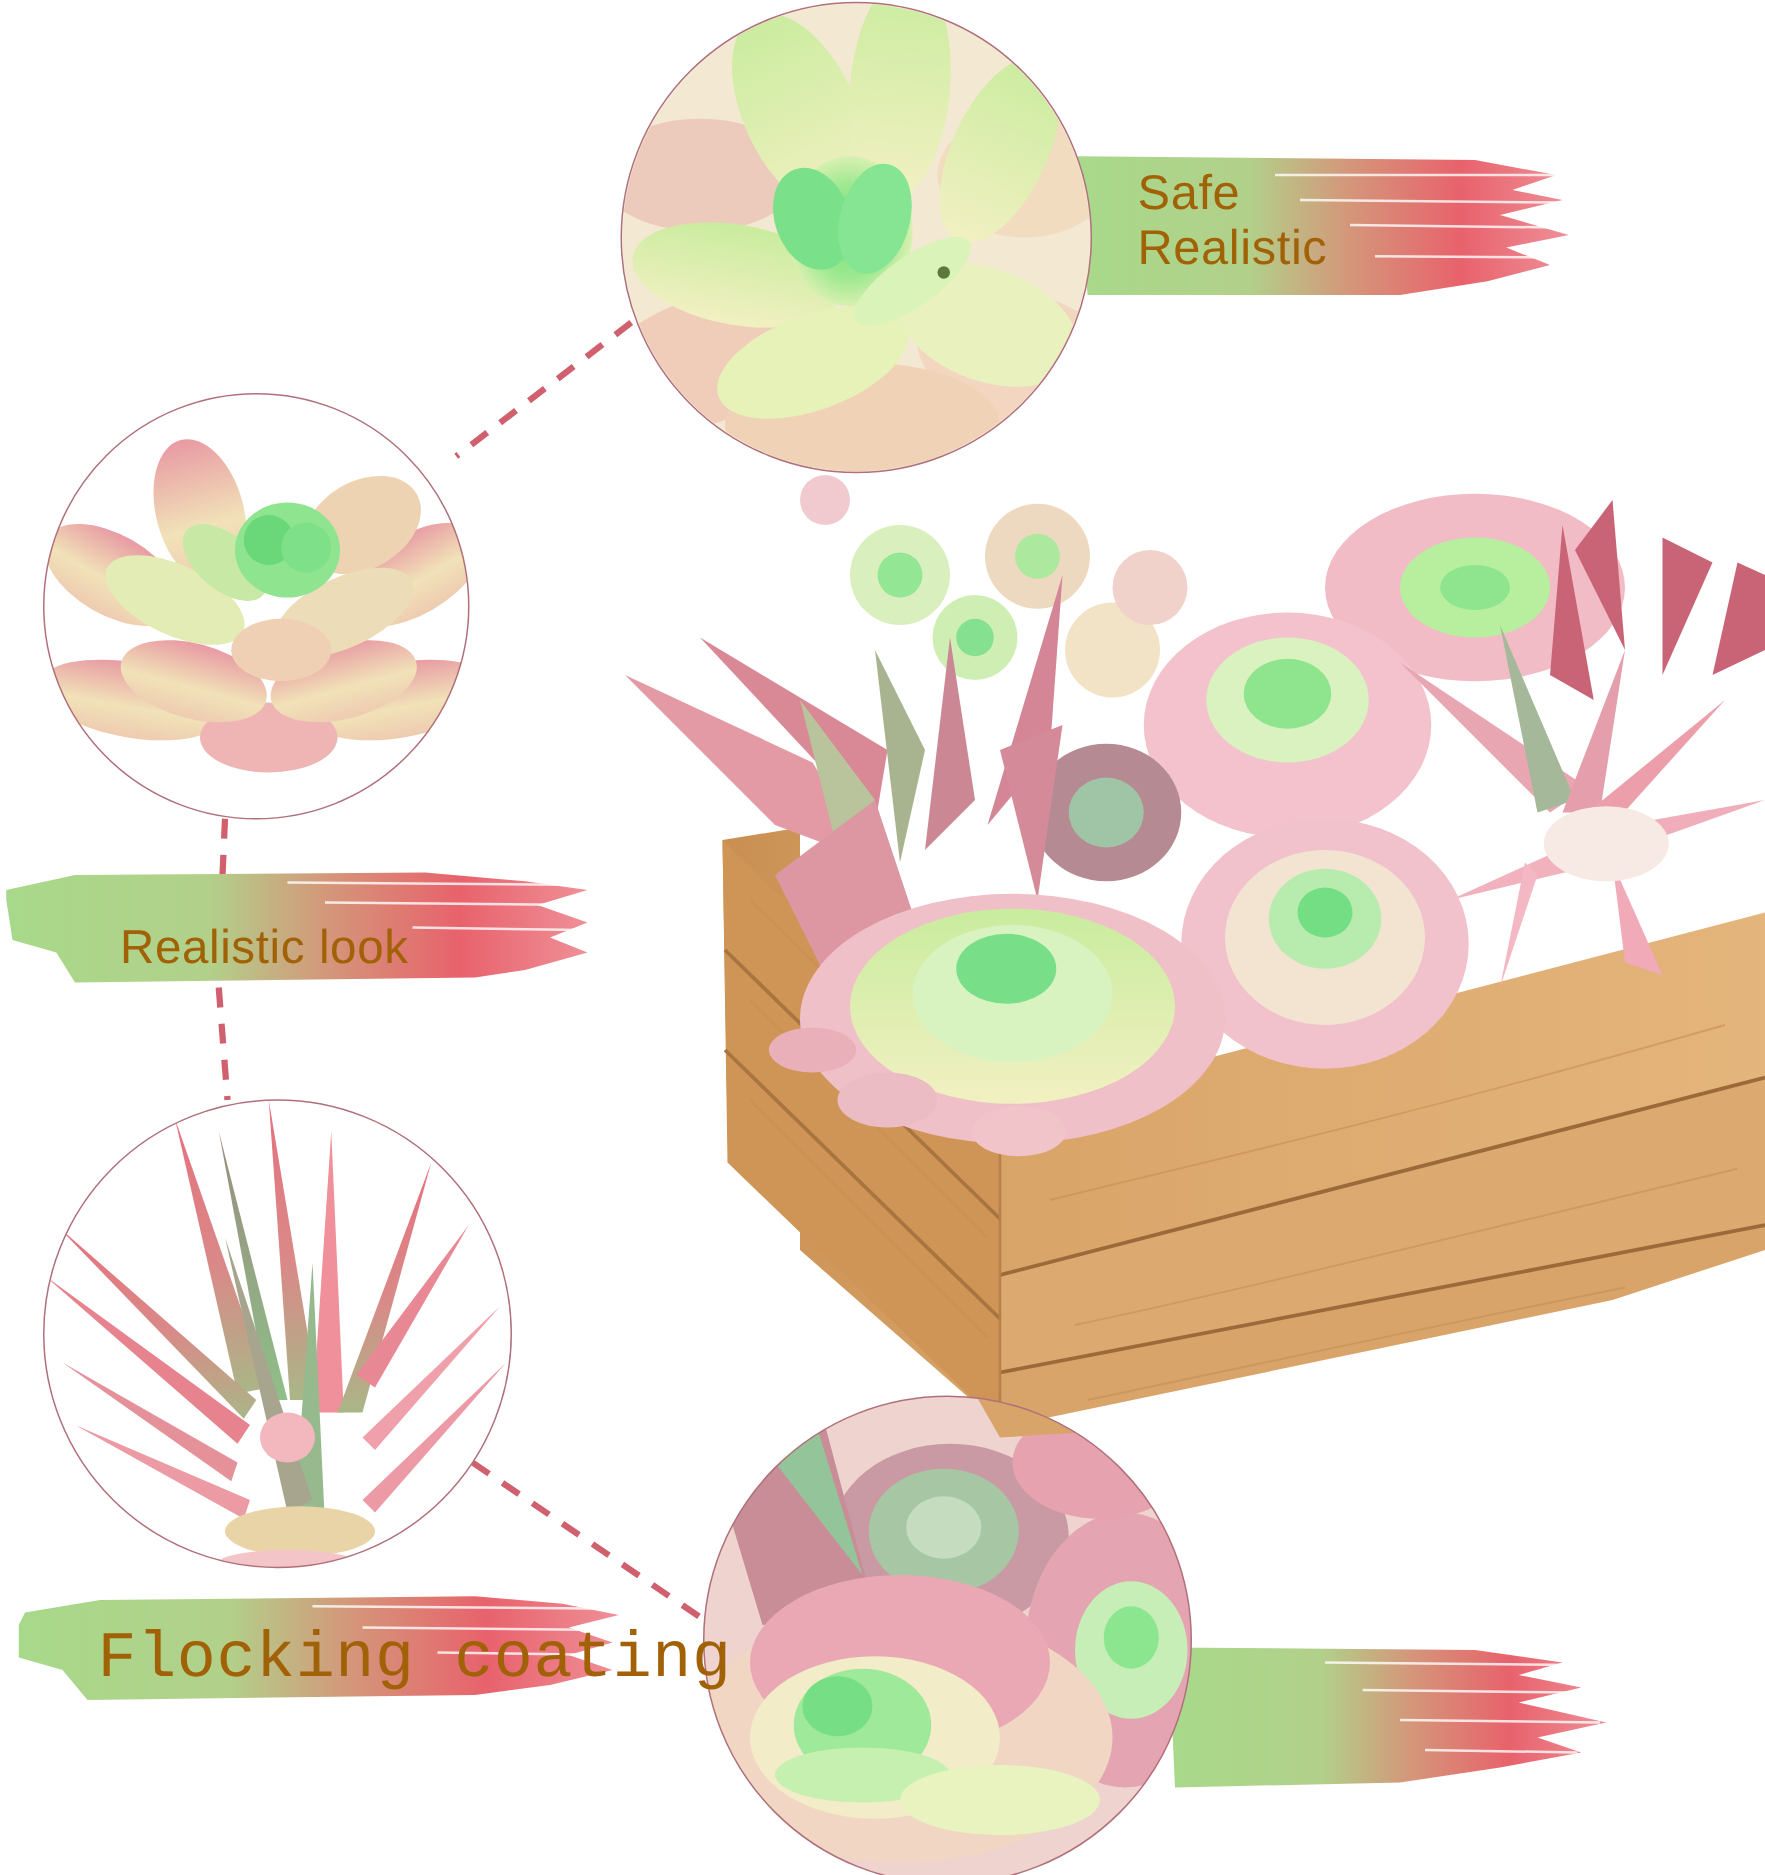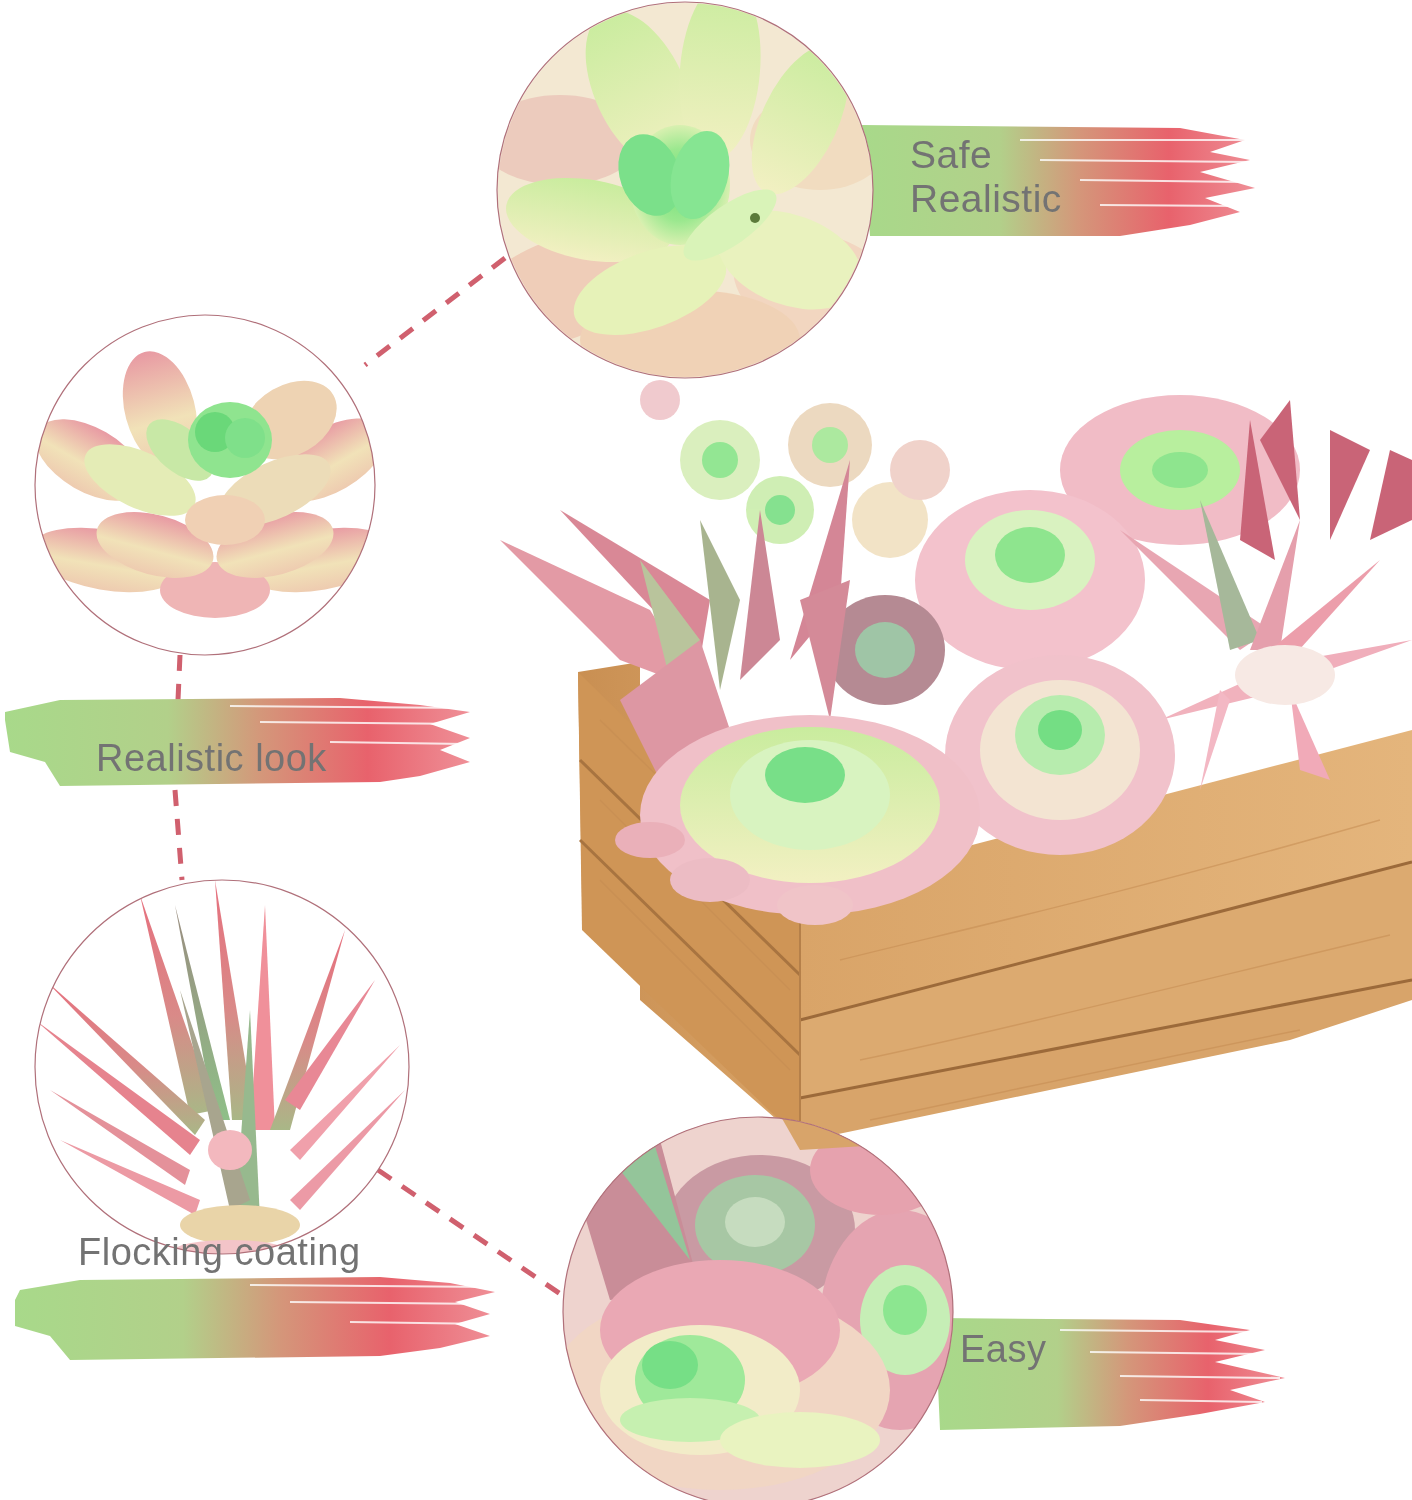--- a/index.html
+++ b/index.html
@@ -1,19 +1,19 @@
 <!DOCTYPE html>
 <html><head>
 <meta charset="utf-8">
 <style>
   html, body { margin:0; padding:0; background:#ffffff; }
   body { width:1412px; height:1500px; position:relative; overflow:hidden;
          font-family:"Liberation Sans", "DejaVu Sans", sans-serif; }
   svg.scene { position:absolute; left:0; top:0; }
-  .label-text { position:absolute; color:#737373; font-family:"Liberation Sans", "DejaVu Sans", sans-serif;
+  .label-text { position:absolute; color:#a16207; font-family:"Liberation Sans", "DejaVu Sans", sans-serif;
                 letter-spacing:0.5px; white-space:nowrap; line-height:1.12; }
 </style>
 </head>
 <body>
 
 <svg class="scene" width="1412" height="1500" viewBox="0 0 1412 1500">
   <defs>
     <linearGradient id="bannerGrad" x1="0" y1="0" x2="1" y2="0">
       <stop offset="0" stop-color="#a8d98a"></stop>
       <stop offset="0.35" stop-color="#b2d08a"></stop>
@@ -320,19 +320,18 @@
 
 <div class="label-text" style="left:910px; top:133px; font-size:39px;">
   <div>Safe</div>
   <div>Realistic</div>
 </div>
 
 <div class="label-text" style="left:96px; top:720px; font-size:38px;margin-top:17px;">
   <div>Realistic look</div>
 </div>
 
-<div class="label-text" style="left:78px; top:1231px; font-size:38px;">
+<div class="label-text" style="left:78px; top:1299px; font-size:52px;font-family:Liberation Mono, monospace;">
   <div>Flocking coating</div>
 </div>
 
 <div class="label-text" style="left:960px; top:1328px; font-size:38px;">
-  <div>Easy</div>
 </div>
 
 </body></html>

